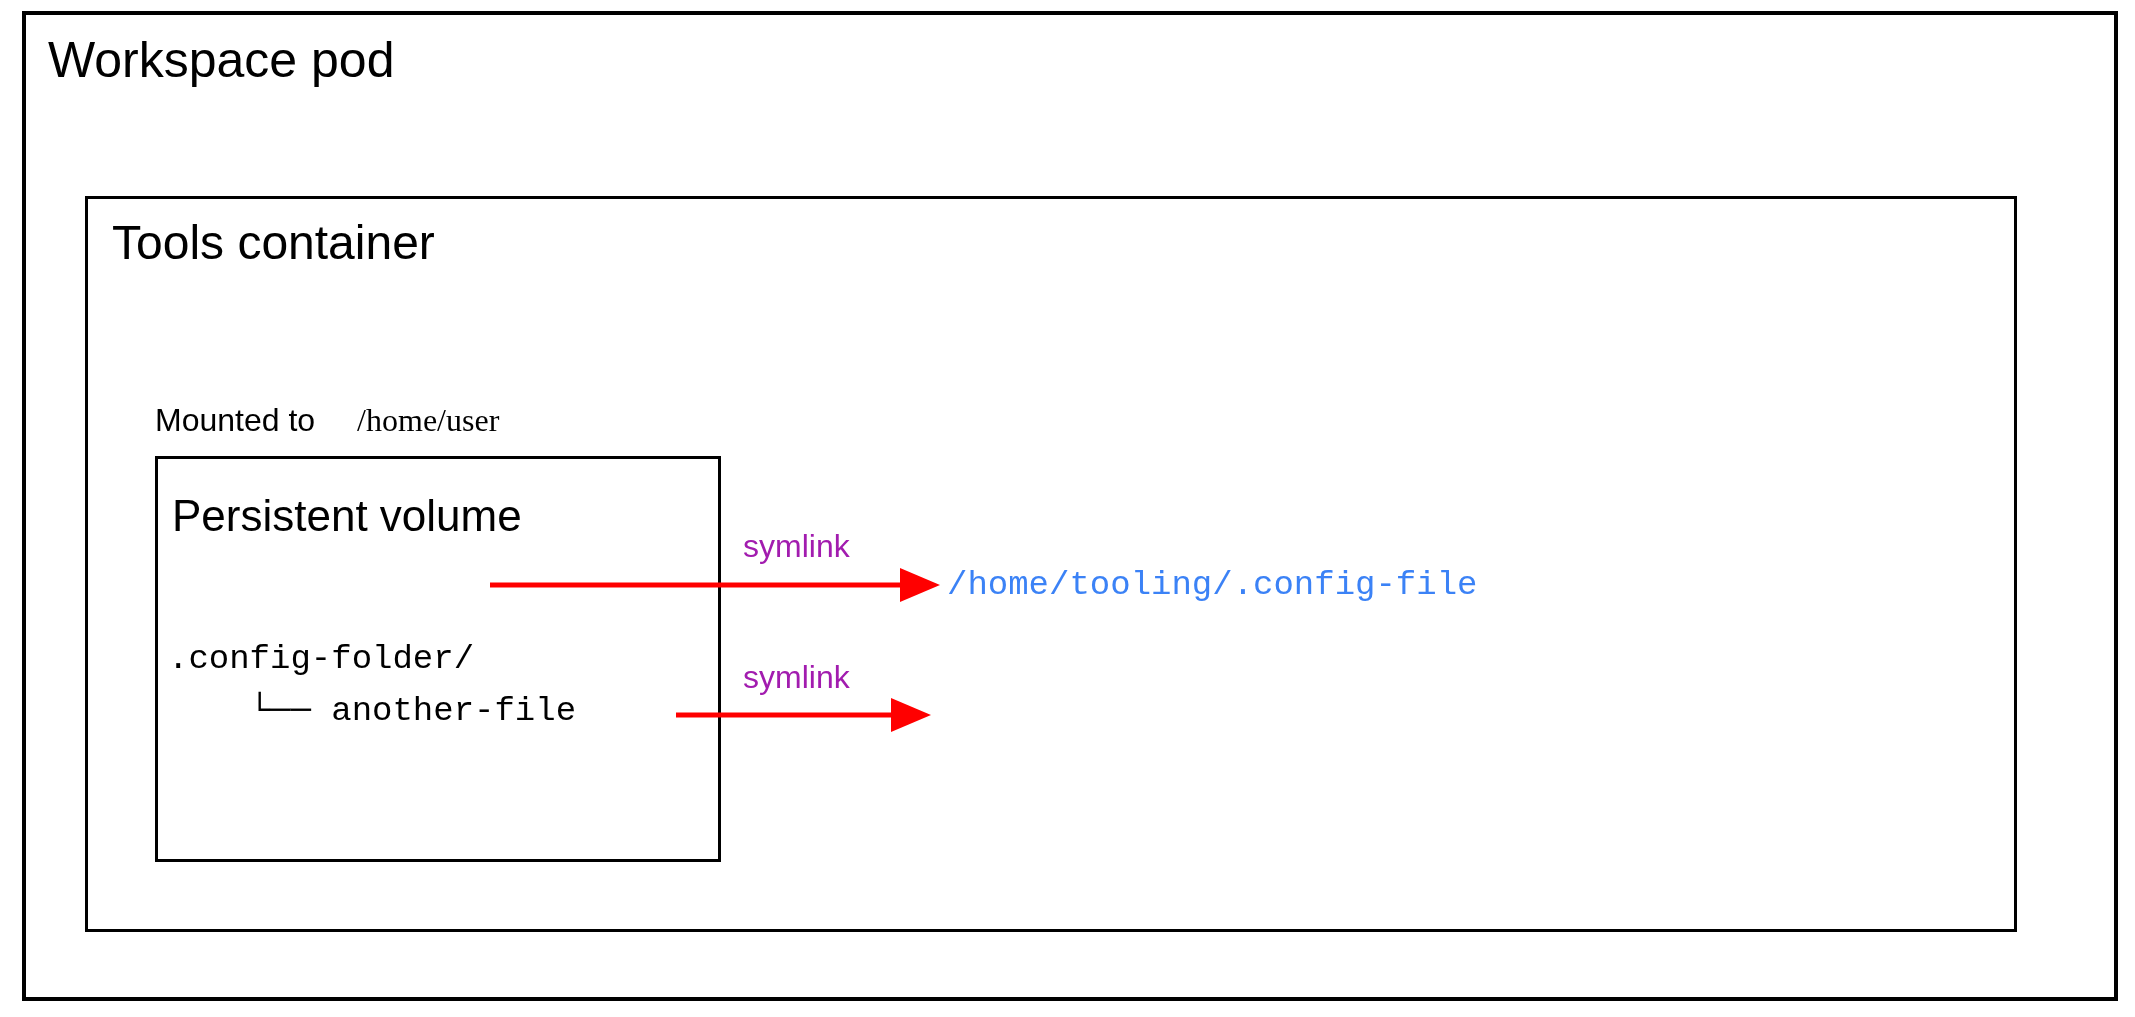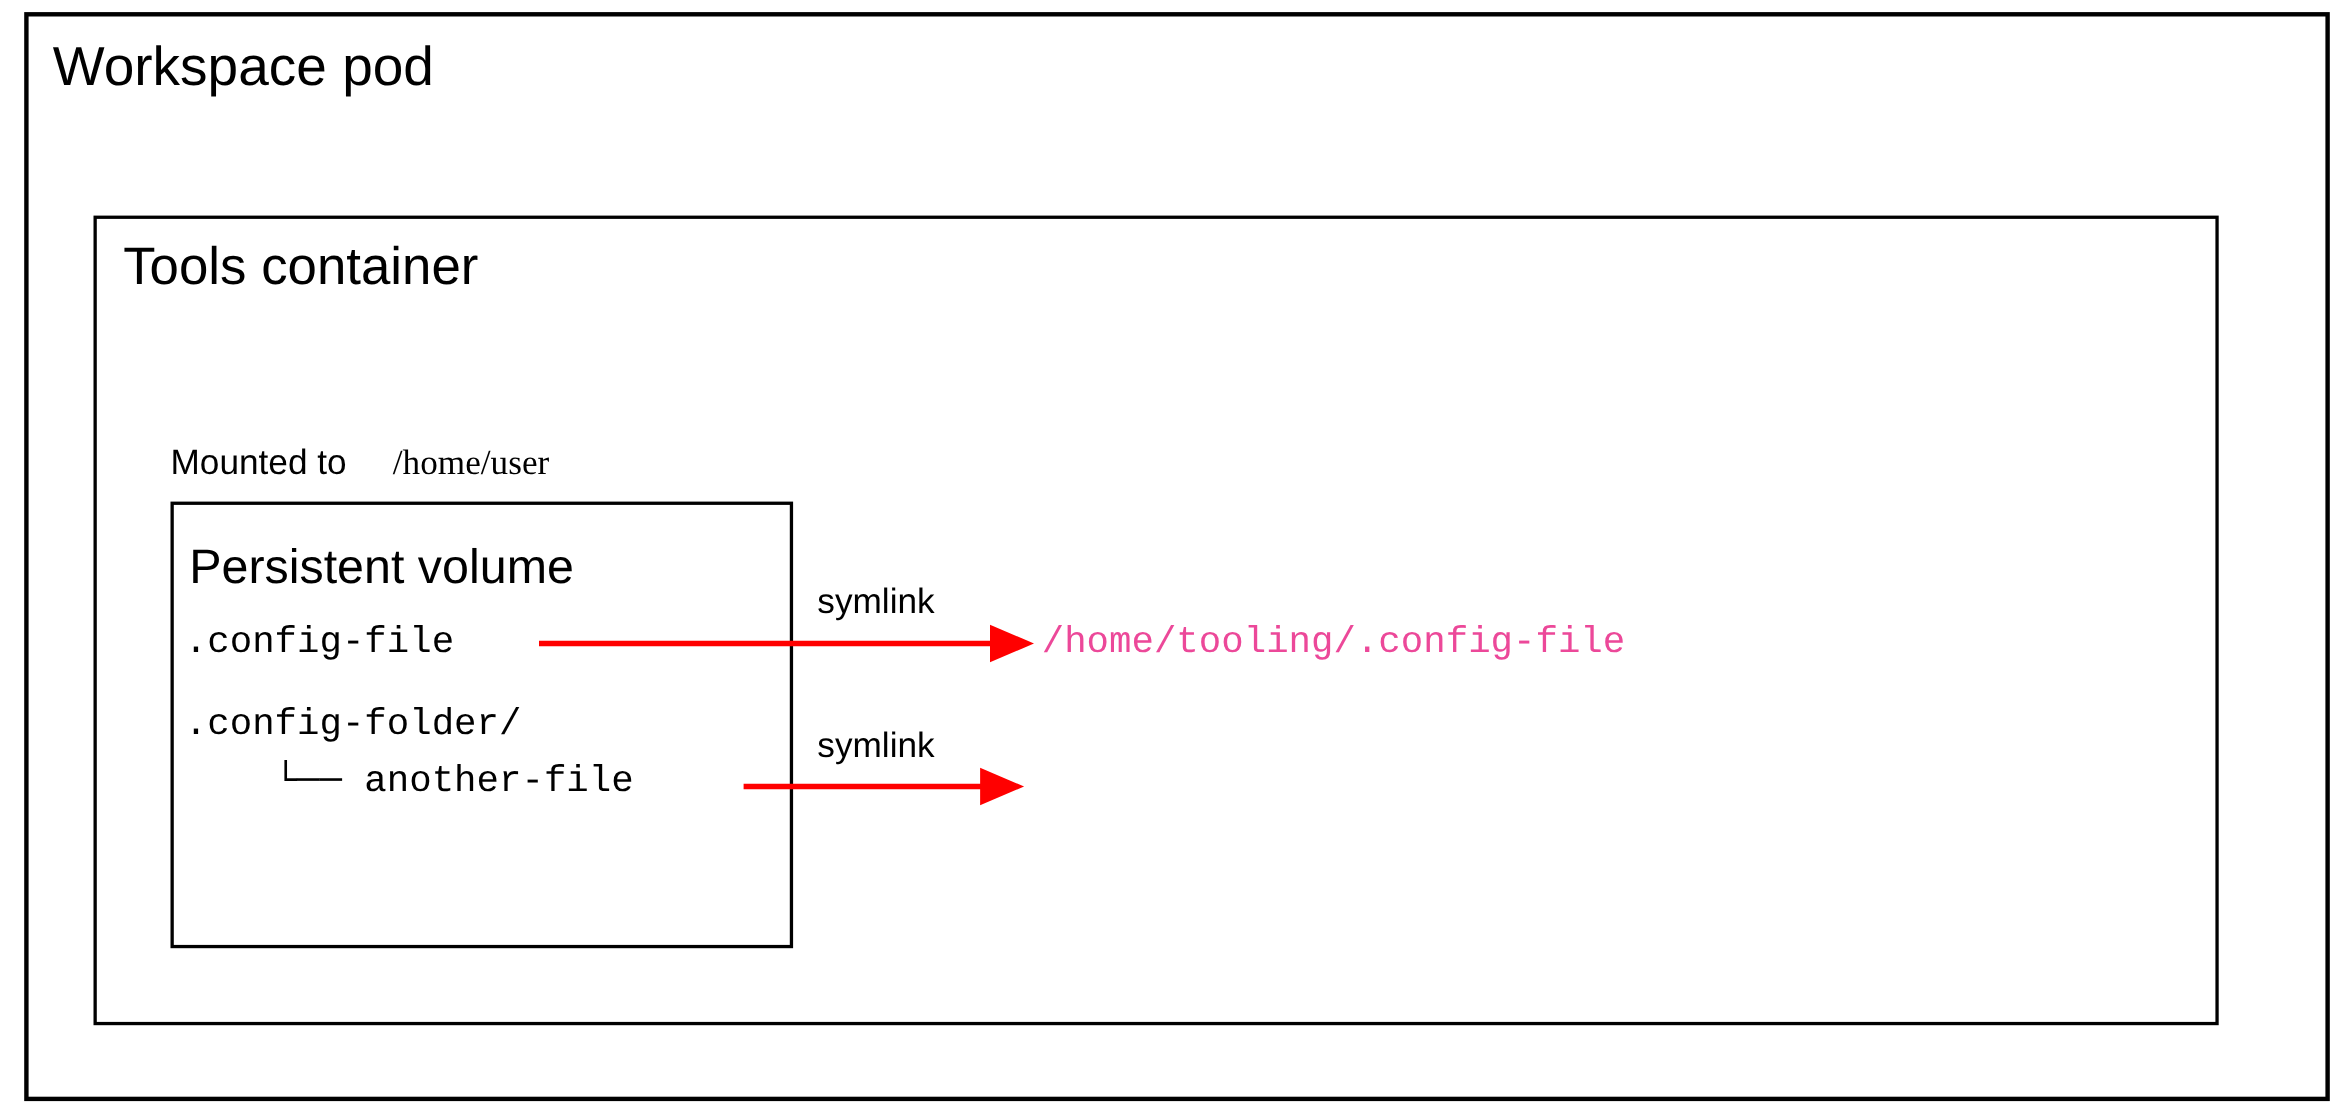--- a/index.html
+++ b/index.html
@@ -105,21 +105,21 @@
   #entry-config-folder { left: 168px; top: 638px; }
   #entry-another-file { left: 168px; top: 690px; }
 
   
   .target-path {
     position: absolute;
     white-space: pre;
     font-family: "Liberation Mono", "DejaVu Sans Mono", monospace;
     font-size: 34px;
     line-height: 42px;
-    color: #ec4899;
+    color: #3b82f6;
   }
   #target-1 { left: 947px; top: 564px; }
   #target-2 { left: 930px; top: 694px; }
 
   
   .arrow-svg {
     position: absolute;
     overflow: visible;
   }
   #arrow-1-svg { left: 490px; top: 560px; width: 450px; height: 50px; }
@@ -131,21 +131,21 @@
     fill: none;
   }
   .arrow-head {
     fill: #ff0000;
   }
 
   
   .symlink-label {
     position: absolute;
     white-space: nowrap;
-    color: #000000;
+    color: #a21caf;
     font-size: 32px;
     line-height: 38px;
     font-family: "Liberation Sans", sans-serif;
   }
   #symlink-label-1 { left: 743px; top: 527px; }
   #symlink-label-2 { left: 743px; top: 658px; }
 </style>
 </head>
 <body>
 
@@ -158,21 +158,20 @@
   <div class="title" id="tools-title">Tools container</div>
 
   <div id="mount-label">
     <span>Mounted to</span>
     <span class="mono">/home/user</span>
   </div>
 
   <div class="box" id="pv-box"></div>
   <div class="title" id="pv-title">Persistent volume</div>
 
-  <div class="mono-entry" id="entry-config-file">.config-file</div>
   <div class="mono-entry" id="entry-config-folder">.config-folder/</div>
   <div class="mono-entry" id="entry-another-file">    └── another-file</div>
 
   <svg class="arrow-svg" id="arrow-1-svg" viewBox="0 0 450 50">
     <line class="arrow-line" x1="0" y1="25" x2="412" y2="25"></line>
     <polygon class="arrow-head" points="410,8 450,25 410,42"></polygon>
   </svg>
   <div class="symlink-label" id="symlink-label-1">symlink</div>
   <div class="target-path" id="target-1">/home/tooling/.config-file</div>
 

